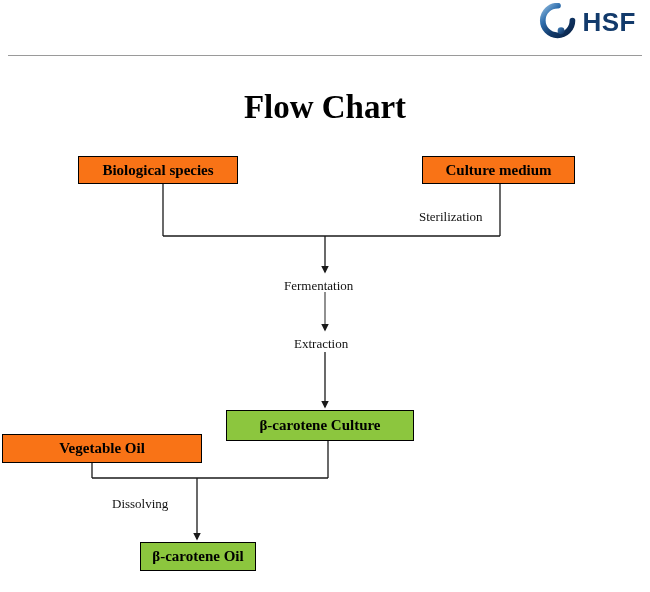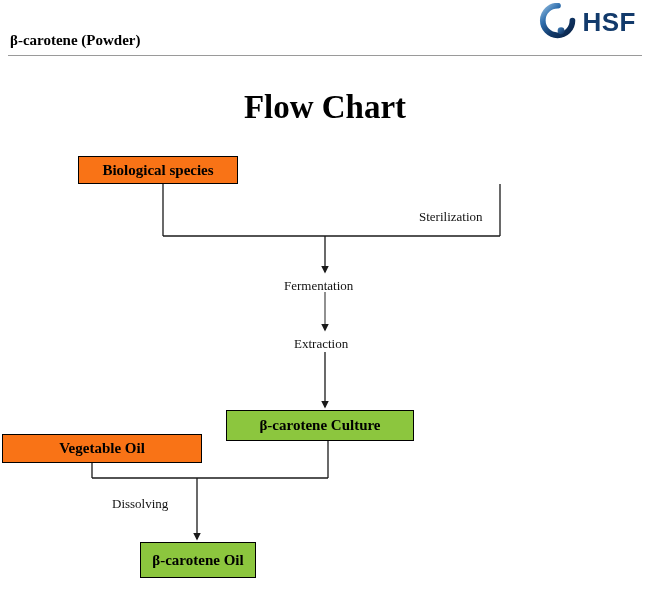--- a/index.html
+++ b/index.html
@@ -110,21 +110,21 @@
     white-space: nowrap;
     color: #111111;
     text-align: center;
   }
 
   
   #node-biological { left: 78px;  top: 156px; width: 160px; height: 28px; }
   #node-culture    { left: 422px; top: 156px; width: 153px; height: 28px; }
   #node-powder     { left: 226px; top: 410px; width: 188px; height: 31px; }
   #node-vegoil     { left: 2px;  top: 414px; width: 200px; height: 29px; margin-top: 20px; }
-  #node-oil        { left: 140px; top: 542px; width: 116px; height: 36px; }
+  #node-oil        { left: 140px; top: 542px; width: 116px; height: 29px; }
 
   
   #label-sterilization { left: 419px; top: 210px; }
   #label-fermentation  { left: 284px; top: 279px; }
   #label-extraction    { left: 294px; top: 337px; }
   #label-dissolving    { left: 112px; top: 497px; }
 </style>
 </head>
 <body>
 
@@ -143,21 +143,20 @@
           <stop offset="0%" stop-color="#3d7cb8"></stop>
           <stop offset="100%" stop-color="#0d2f5e"></stop>
         </linearGradient>
       </defs>
       <path d="M50 7 A39 39 0 1 0 88 46" fill="none" stroke="url(#ringGrad)" stroke-width="15" stroke-linecap="round"></path>
       <circle cx="58" cy="73" r="9" fill="url(#dotGrad)"></circle>
     </svg>
     <span id="logo-text">HSF</span>
   </div>
 
-  <div id="doc-title">β-carotene (Powder)</div>
   <div id="header-rule"></div>
 </div>
 
 <div id="chart-title">Flow Chart</div>
 
 <div id="flow">
 
   <svg id="flow-svg" viewBox="0 0 650 592">
     <defs>
       <marker id="arrow" viewBox="0 0 10 10" refX="8" refY="5" markerWidth="6" markerHeight="6" orient="auto-start-reverse">
@@ -181,20 +180,21 @@
 
     <path d="M328,441 L328,478" stroke="#1a1a1a" stroke-width="1.3" fill="none"></path>
 
     <path d="M92,478 L328,478" stroke="#1a1a1a" stroke-width="1.3" fill="none"></path>
 
     <path d="M197,478 L197,539" stroke="#1a1a1a" stroke-width="1.3" fill="none" marker-end="url(#arrow)"></path>
   </svg>
 
   <div class="node plain" id="node-biological">Biological species</div>
 
+  <div class="node plain" id="node-culture">Culture medium</div>
 
   <div class="node green" id="node-powder">β-carotene Culture</div>
 
   <div class="node plain" id="node-vegoil">Vegetable Oil</div>
 
   <div class="node green" id="node-oil">β-carotene Oil</div>
 
   <div class="edge-label" id="label-sterilization">Sterilization</div>
 
   <div class="edge-label" id="label-fermentation">Fermentation</div>

